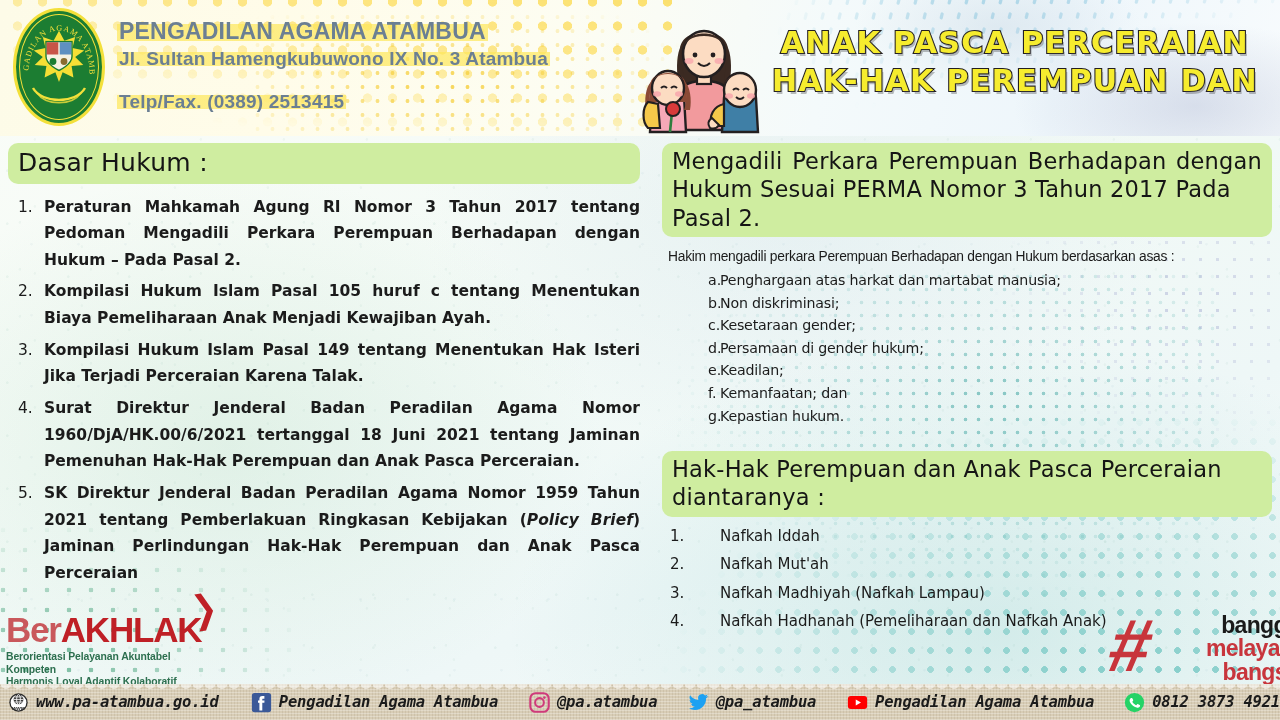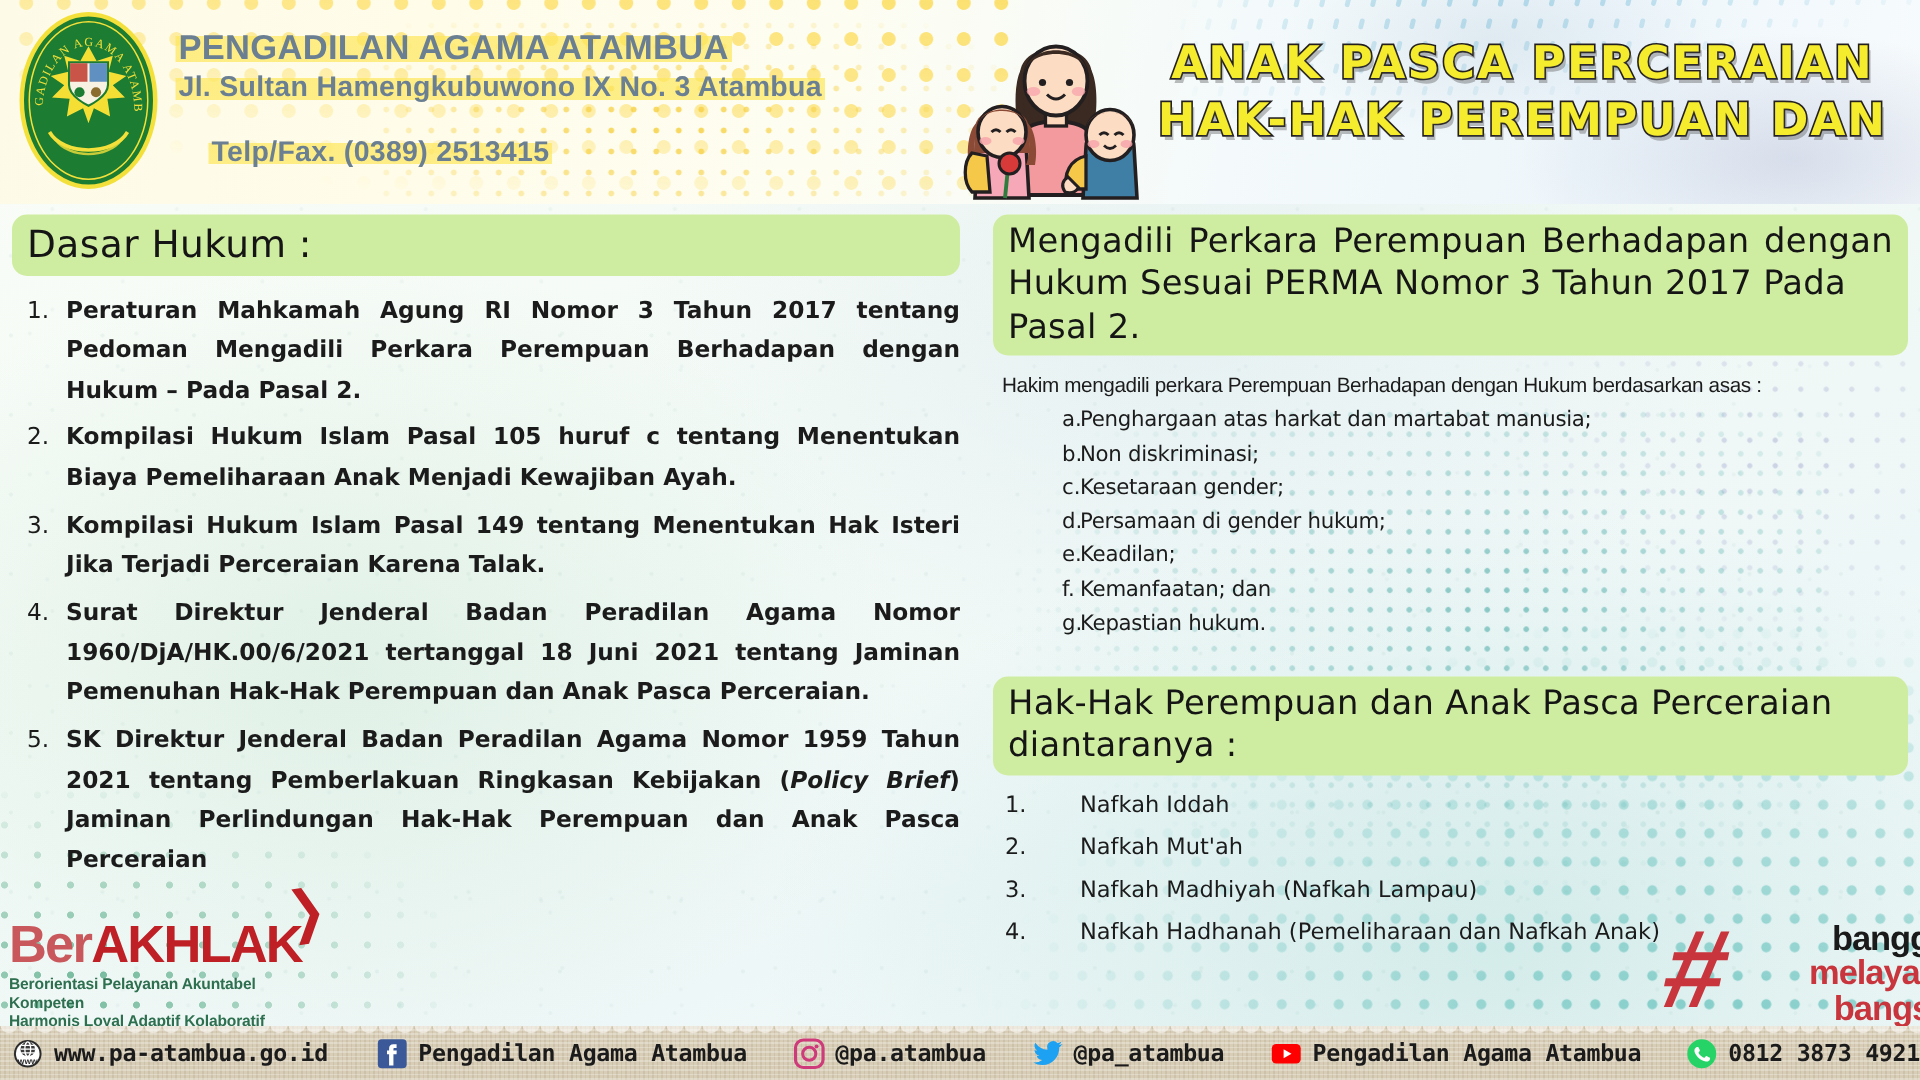--- a/index.html
+++ b/index.html
@@ -138,21 +138,21 @@
     font-family:"Liberation Sans", sans-serif;
     font-weight:700; color:#6b7f93;
     letter-spacing:.2px; white-space:nowrap;
     line-height:1.0;
     background:linear-gradient(to bottom, transparent 16%, rgba(253,231,90,.70) 16%, rgba(253,231,90,.70) 92%, transparent 92%);
     display:inline-block; padding:0 2px;
   }
   .hdr-l1 { font-size:23px; margin-bottom:6px; }
   .hdr-l2 { font-size:19px; margin-bottom:5px; }
   .hdr-l3 { font-size:19px; margin-bottom:5px; }
-  .hdr-l4 { font-size:19px;margin-left:22px; }
+  .hdr-l4 { font-size:19px; }
 
   
   .illus { position:absolute; left:640px; top:6px; width:128px; height:128px; }
 
   
   .poster-title {
     position:absolute; left:760px; top:24px; width:510px;
     text-align:center;
   }
   .poster-title div {
@@ -297,21 +297,21 @@
     opacity:.9;
   }
   .footer-scallop {
     position:absolute; left:0; top:-1px; width:1280px; height:9px;
     background-image: radial-gradient(circle at 6px 0px, #ffffff 0 5.5px, transparent 6px);
     background-size:12px 11px;
     opacity:.55;
   }
   .foot-items {
     position:relative; display:flex; align-items:center;
-    width:100%; padding-left:8px; gap:12px;
+    width:100%; padding-left:8px; gap:12px;font-style:italic;
   }
   .foot-item { display:flex; align-items:center; gap:7px; }
   .foot-label {
     font-family:"DejaVu Sans Mono", monospace;
     font-size:15.5px; font-weight:700; color:#1b1b1b;
     letter-spacing:-.2px; white-space:nowrap;
   }
   .ic { width:21px; height:21px; flex:0 0 21px; display:block; }
 
   

